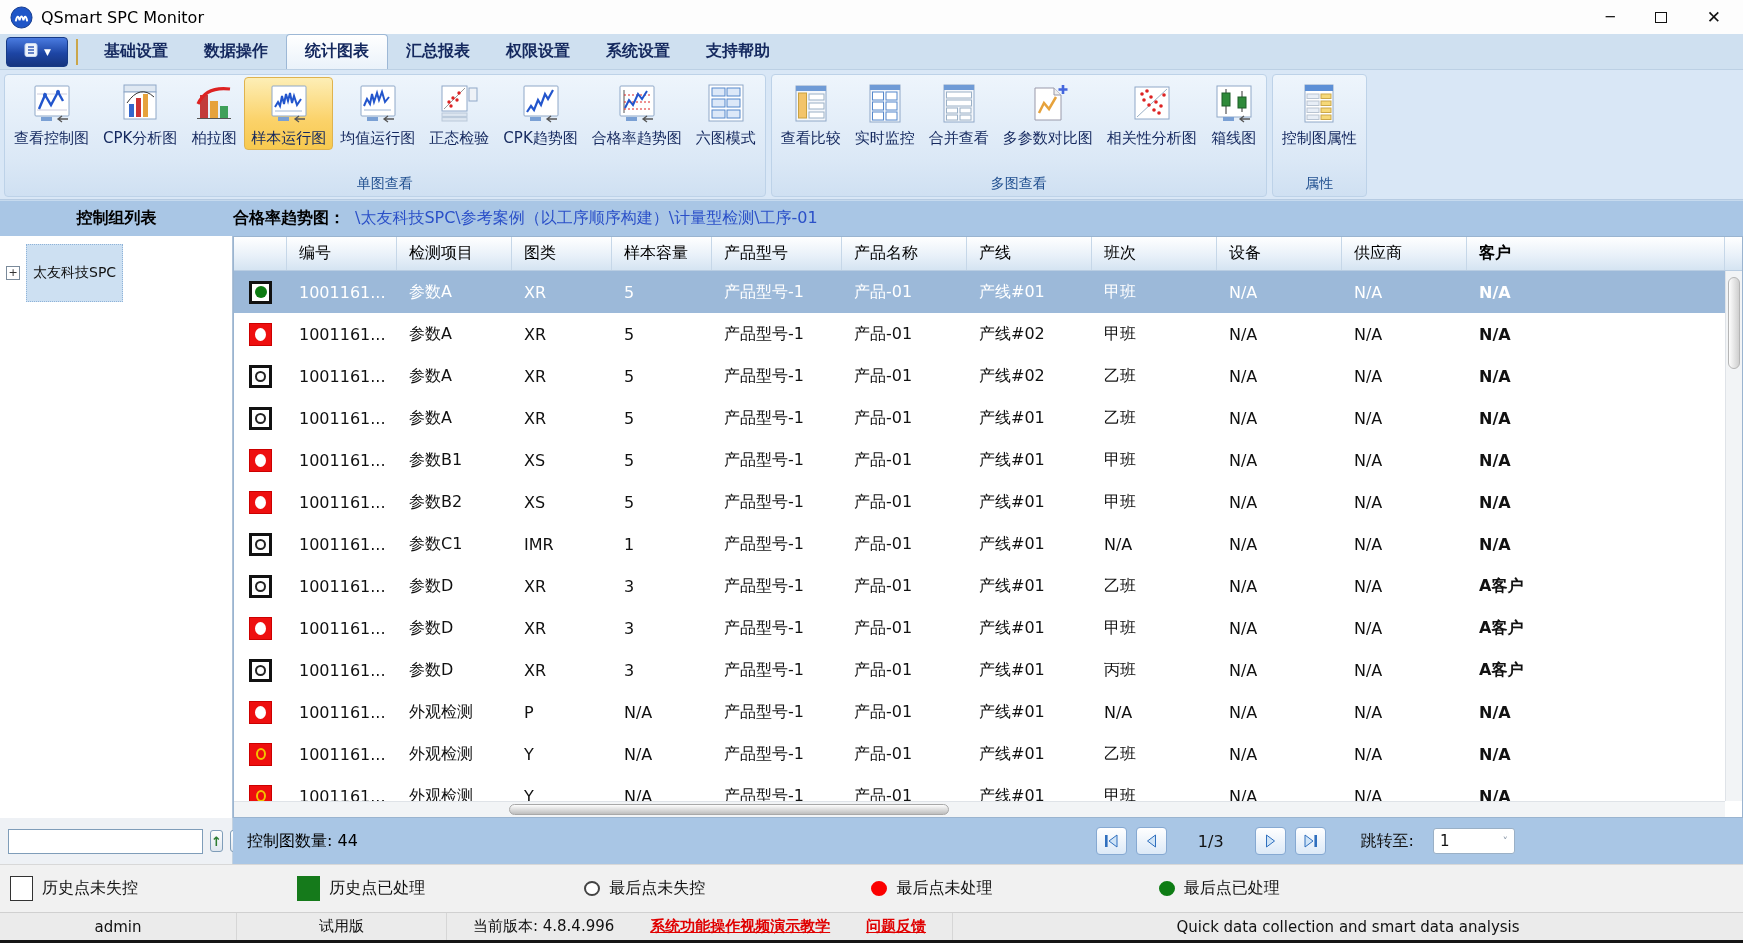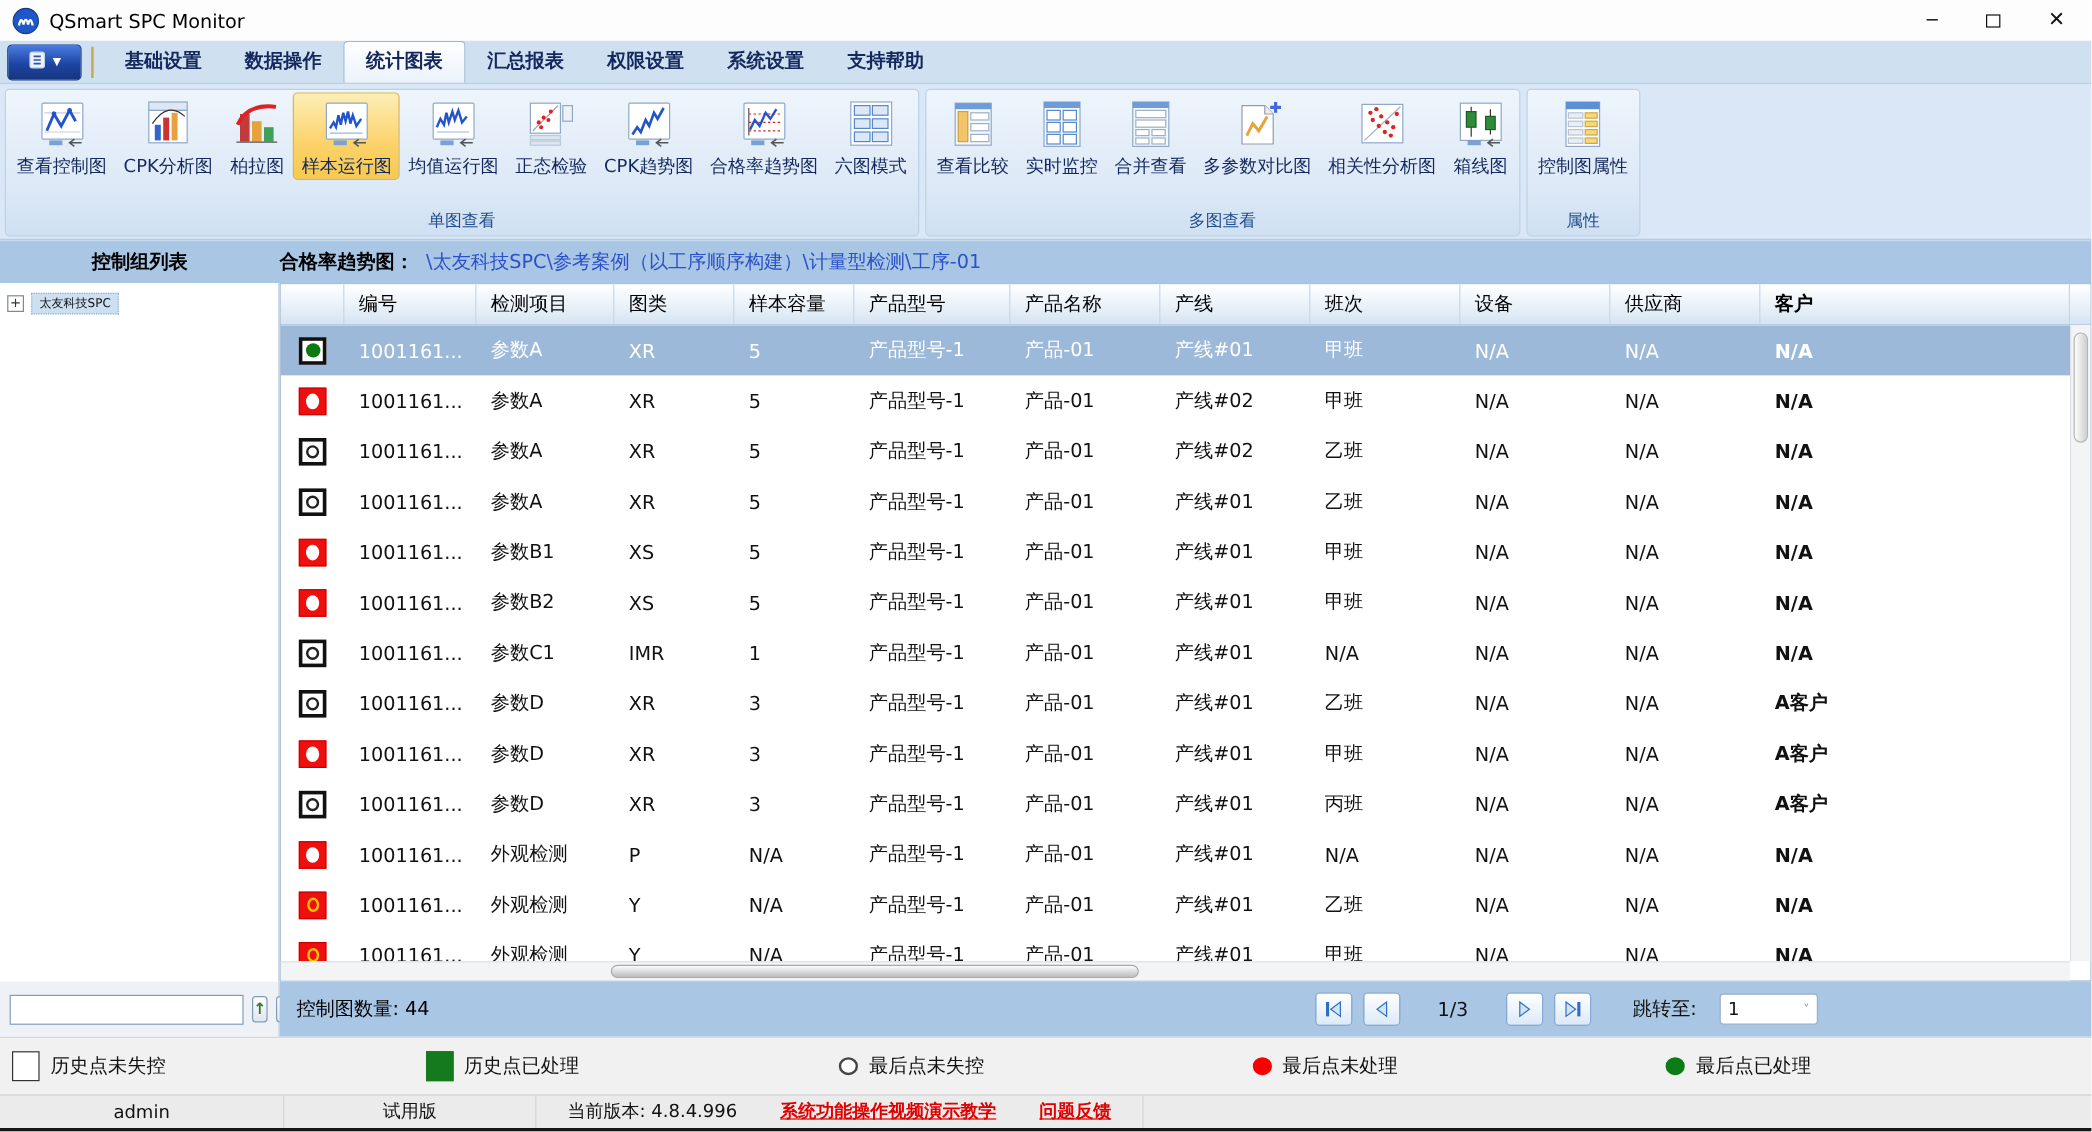--- a/index.html
+++ b/index.html
@@ -42,21 +42,21 @@
   .pathbar-left { width:233px; text-align:center; font-weight:700; font-size:16px; color:#000; flex:0 0 auto; }
   .pathbar-right { display:flex; align-items:center; gap:10px; }
   .path-label { font-weight:700; font-size:16px; color:#000; }
   .path-value { color:#2b50c8; font-size:16px; }
 
   
   .main { flex:1; display:flex; min-height:0; }
   .sidebar { width:233px; flex:0 0 auto; background:#fff; border-right:1px solid #aec2d8; padding-top:4px; }
   .tree-item { display:flex; align-items:center; gap:6px; padding:4px 6px; }
   .expander { width:14px; height:14px; border:1px solid #7a8a9a; background:#fff; font-size:11px; line-height:12px; text-align:center; color:#333; flex:0 0 auto; }
-  .tree-label { background:#cde0f2; border:1px dotted #8fb3d8; padding:1px 6px; font-size:10px; }
+  .tree-label { background:#cde0f2; border:1px dotted #8fb3d8; padding:19px 6px; font-size:14px; }
 
   .table-wrap { flex:1; position:relative; border:1px solid #9ab4d0; background:#fff; min-width:0; display:flex; flex-direction:column; }
   .thead { display:flex; height:34px; flex:0 0 auto; background:linear-gradient(#ffffff,#e9f1f9 55%,#d5e4f2); border-bottom:1px solid #b9cde2; padding-right:17px; }
   .th { display:flex; align-items:center; padding-left:12px; font-size:16px; color:#000; border-right:1px solid #c6d7e8; }
   .tbody { flex:1; overflow:hidden; position:relative; padding-right:17px; }
   .tr { display:flex; height:42px; background:#fff; }
   .tr.selected { background:#9cb9d9; color:#fff; }
   .td { display:flex; align-items:center; padding-left:12px; font-size:16px; overflow:hidden; white-space:nowrap; }
   .td.c-status { justify-content:center; padding-left:0; }
   .col-0{width:53px;} .col-1{width:110px;} .col-2{width:115px;} .col-3{width:100px;}
@@ -87,21 +87,21 @@
   .count-label { font-size:16px; color:#000; }
   .pager { margin-left:auto; display:flex; align-items:center; gap:9px; }
   .pgbtn { width:31px; height:28px; border:1px solid #86a9d2; border-radius:4px; background:linear-gradient(#ffffff,#dcE9f7); display:flex; align-items:center; justify-content:center; }
   .page-indicator { margin:0 22px; font-size:16px; }
   .jump-label { margin:0 10px 0 26px; font-size:16px; }
   .combo { width:82px; height:26px; background:#fff; border:1px solid #9ab0c6; border-radius:3px; display:flex; align-items:center; padding:0 6px; }
   .combo .val { flex:1; font-size:15px; }
   .combo .dd { color:#8a98a8; font-size:11px; }
 
   
-  .legendbar { height:48px; flex:0 0 auto; background:#f1f1f1; border-top:1px solid #d8d8d8; display:grid; grid-template-columns:repeat(5,1fr); align-items:center; padding:0 10px; }
+  .legendbar { height:48px; flex:0 0 auto; background:#f1f1f1; border-top:1px solid #d8d8d8; display:grid; grid-template-columns:repeat(6,1fr); align-items:center; padding:0 10px; }
   .lg-item { display:flex; align-items:center; gap:9px; }
   .lg-sq { width:23px; height:25px; border:1px solid #555; }
   .lg-ci { width:16px; height:15px; border-radius:50%; }
   .lg-label { font-size:16px; }
 
   
   .statusbar { height:31px; flex:0 0 auto; background:#ebebeb; border-top:1px solid #d0d0d0; border-bottom:3px solid #151515; display:flex; align-items:center; font-size:15px; }
   .sseg { display:flex; align-items:center; justify-content:center; height:100%; border-right:1px solid #d6d6d6; }
   .seg-user { width:237px; }
   .seg-edition { width:210px; }
@@ -737,15 +737,16 @@
     </div>
 
   <div class="statusbar">
     <div class="sseg seg-user">admin</div>
     <div class="sseg seg-edition">试用版</div>
     <div class="sseg seg-mid">
       <span>当前版本: 4.8.4.996</span>
       <span class="red-link">系统功能操作视频演示教学</span>
       <span class="red-link">问题反馈</span>
     </div>
+    <div class="sseg seg-slogan">Quick data collection and smart data analysis</div>
   </div>
 
 </div>
 
 </body></html>

